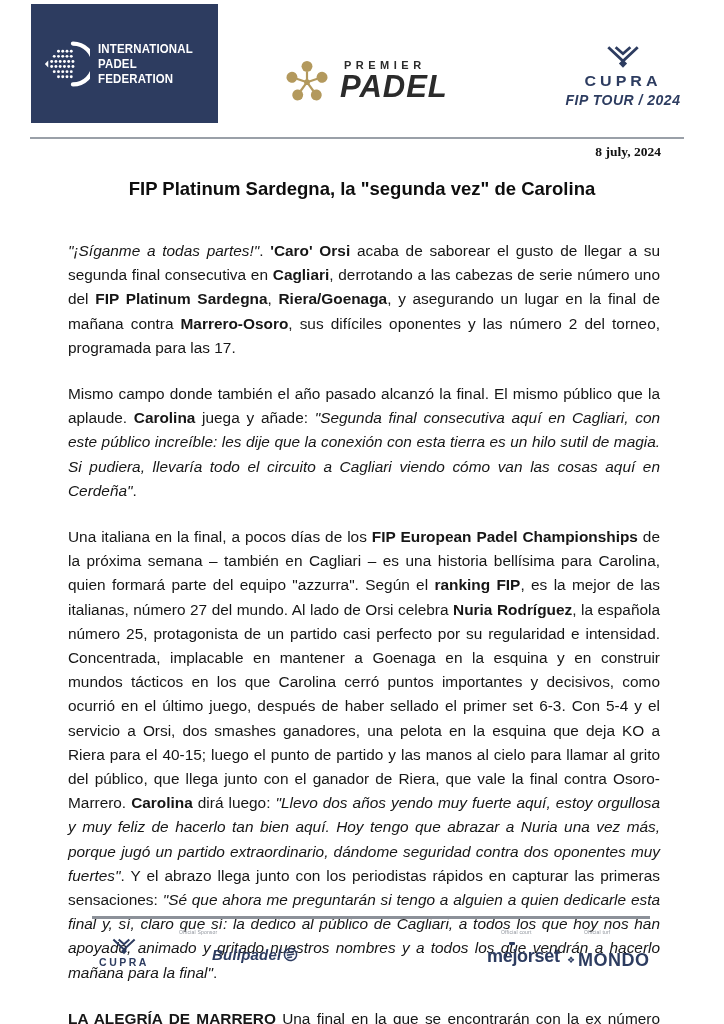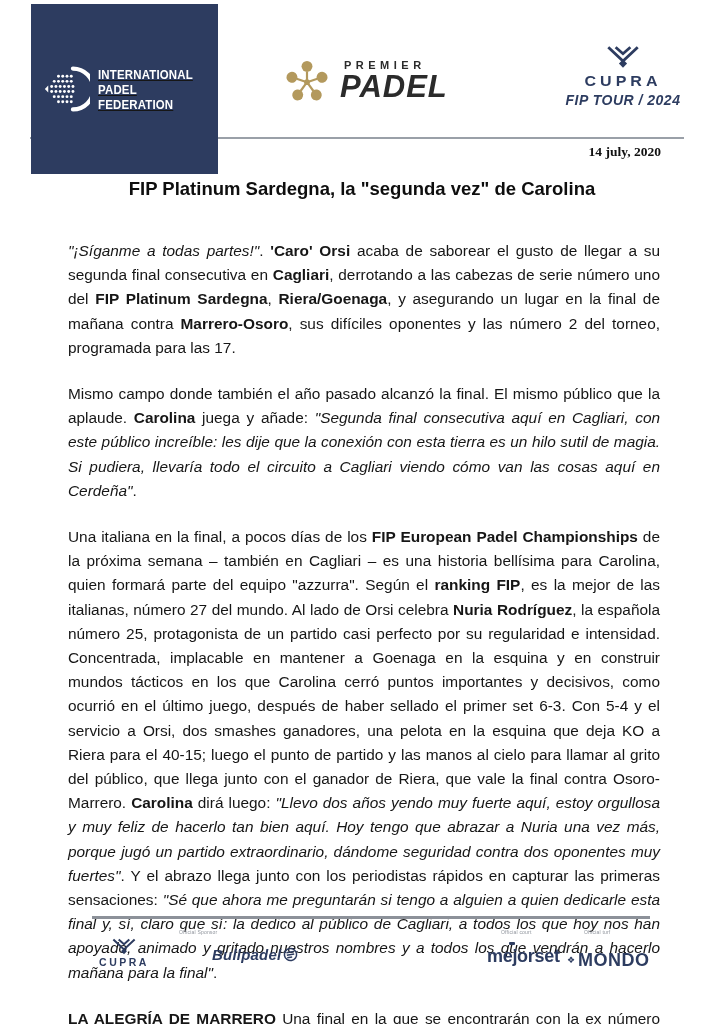--- a/index.html
+++ b/index.html
@@ -20,23 +20,23 @@
     font-family:"Liberation Sans",sans-serif;
     color:var(--ink);
     margin:0 auto;
   }
   
   .header-rule{
     position:absolute;top:137px;left:30px;width:654px;height:2px;
     background:var(--rule);
   }
   .ipf-box{
-    position:absolute;left:31px;top:4px;width:187px;height:170px;
+    position:absolute;left:31px;top:4px;width:187px;height:119px;
     background:var(--navy);
-    display:flex;align-items:center;justify-content:center;gap:8px;text-decoration:underline;
+    display:flex;align-items:center;justify-content:center;gap:8px;
   }
   .ipf-text{
     color:#fff;font-weight:bold;font-size:13px;line-height:15px;
     letter-spacing:.2px;transform:scaleX(.88);transform-origin:left center;
   }
   .premier{
     position:absolute;left:283px;top:56px;
     display:flex;align-items:center;gap:9px;color:var(--dark);justify-content:flex-end;
   }
   .premier-word{
@@ -207,21 +207,21 @@
           <polyline points="4,2 22,19 40,2"></polyline>
           <polyline points="13,2 22,10 31,2"></polyline>
         </g>
         <path d="M22 17 L27 22 L22 27 L17 22 Z" fill="#2d3c60"></path>
       </svg>
       <div class="cupra-word">CUPRA</div>
       <div class="cupra-tour">FIP TOUR / 2024</div>
     </div>
   </div>
 
-  <div class="date">14 july, 2020</div>
+  <div class="date">8 july, 2024</div>
 
   <h1 class="title">
     <div>FIP Platinum Sardegna, la "segunda vez" de Carolina</div>
   </h1>
 
   <div class="article">
       <p class="para"><span class="i">"¡Síganme a todas partes!"</span><span>. </span><span class="b">'Caro' Orsi</span><span> acaba de saborear el gusto de llegar a su segunda final consecutiva en </span><span class="b">Cagliari</span><span>, derrotando a las cabezas de serie número uno del </span><span class="b">FIP Platinum Sardegna</span><span>, </span><span class="b">Riera/Goenaga</span><span>, y asegurando un lugar en la final de mañana contra </span><span class="b">Marrero-Osoro</span><span>, sus difíciles oponentes y las número 2 del torneo, programada para las 17.</span></p>
       <p class="para"><span>Mismo campo donde también el año pasado alcanzó la final. El mismo público que la aplaude. </span><span class="b">Carolina</span><span> juega y añade: </span><span class="i">"Segunda final consecutiva aquí en Cagliari, con este público increíble: les dije que la conexión con esta tierra es un hilo sutil de magia. Si pudiera, llevaría todo el circuito a Cagliari viendo cómo van las cosas aquí en Cerdeña"</span><span>.</span></p>
       <p class="para"><span>Una italiana en la final, a pocos días de los </span><span class="b">FIP European Padel Championships</span><span> de la próxima semana – también en Cagliari – es una historia bellísima para Carolina, quien formará parte del equipo "azzurra". Según el </span><span class="b">ranking FIP</span><span>, es la mejor de las italianas, número 27 del mundo. Al lado de Orsi celebra </span><span class="b">Nuria Rodríguez</span><span>, la española número 25, protagonista de un partido casi perfecto por su regularidad e intensidad. Concentrada, implacable en mantener a Goenaga en la esquina y en construir mundos tácticos en los que Carolina cerró puntos importantes y decisivos, como ocurrió en el último juego, después de haber sellado el primer set 6-3. Con 5-4 y el servicio a Orsi, dos smashes ganadores, una pelota en la esquina que deja KO a Riera para el 40-15; luego el punto de partido y las manos al cielo para llamar al grito del público, que llega junto con el ganador de Riera, que vale la final contra Osoro-Marrero. </span><span class="b">Carolina</span><span> dirá luego: </span><span class="i">"Llevo dos años yendo muy fuerte aquí, estoy orgullosa y muy feliz de hacerlo tan bien aquí. Hoy tengo que abrazar a Nuria una vez más, porque jugó un partido extraordinario, dándome seguridad contra dos oponentes muy fuertes"</span><span>. Y el abrazo llega junto con los periodistas rápidos en capturar las primeras sensaciones: </span><span class="i">"Sé que ahora me preguntarán si tengo a alguien a quien dedicarle esta final y, sí, claro que sí: la dedico al público de Cagliari, a todos los que hoy nos han apoyado, animado y gritado nuestros nombres y a todos los que vendrán a hacerlo mañana para la final"</span><span>.</span></p>
       <p class="para"><span class="b">LA ALEGRÍA DE MARRERO</span><span> Una final en la que se encontrarán con la ex número uno del mundo, </span></p>

